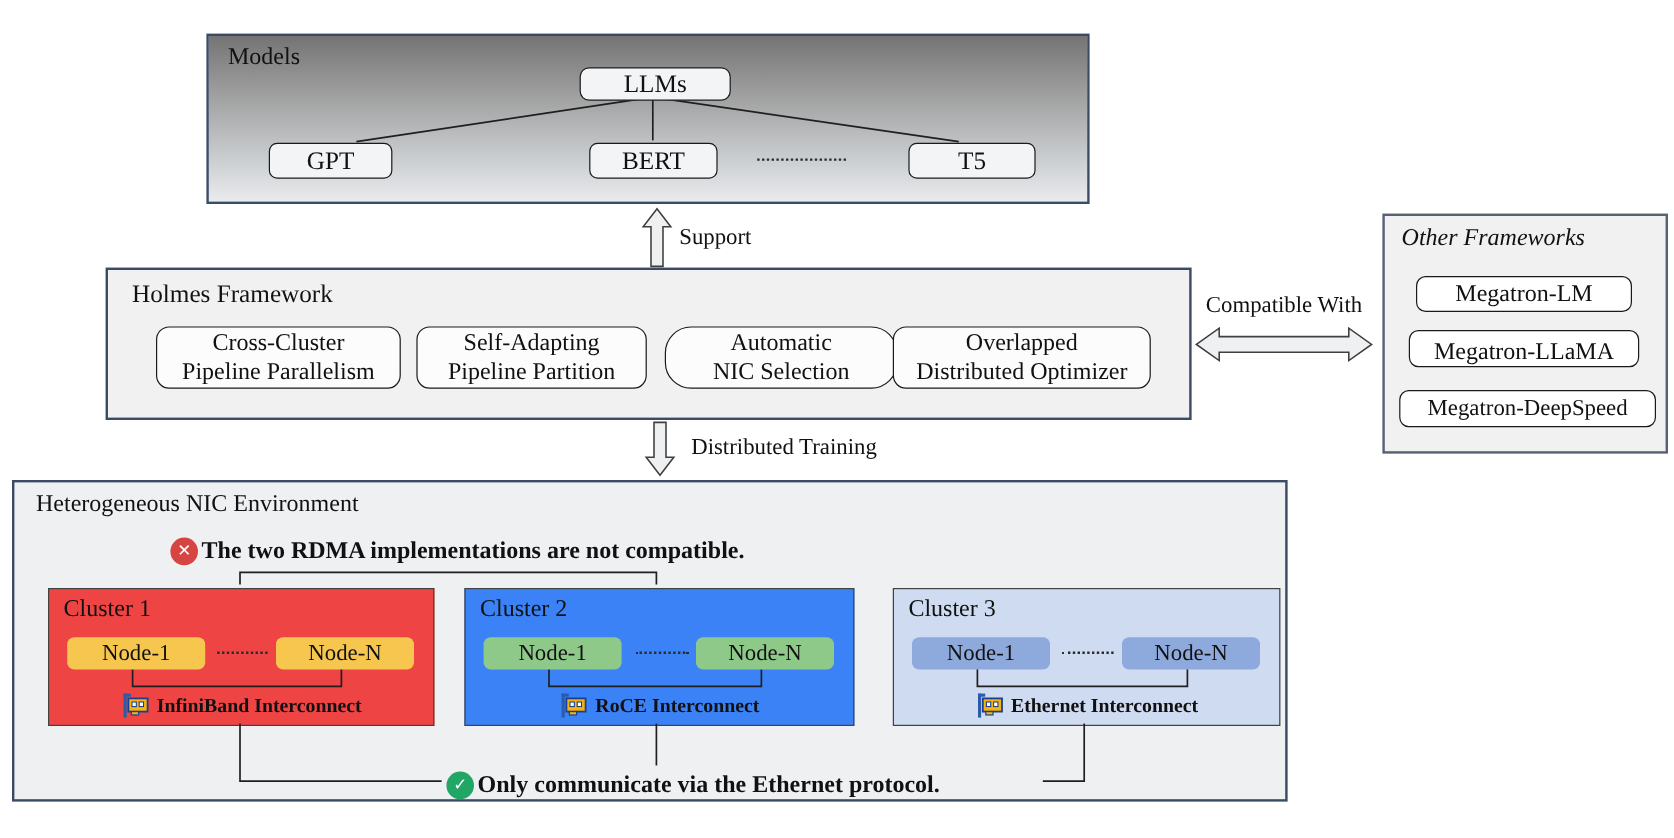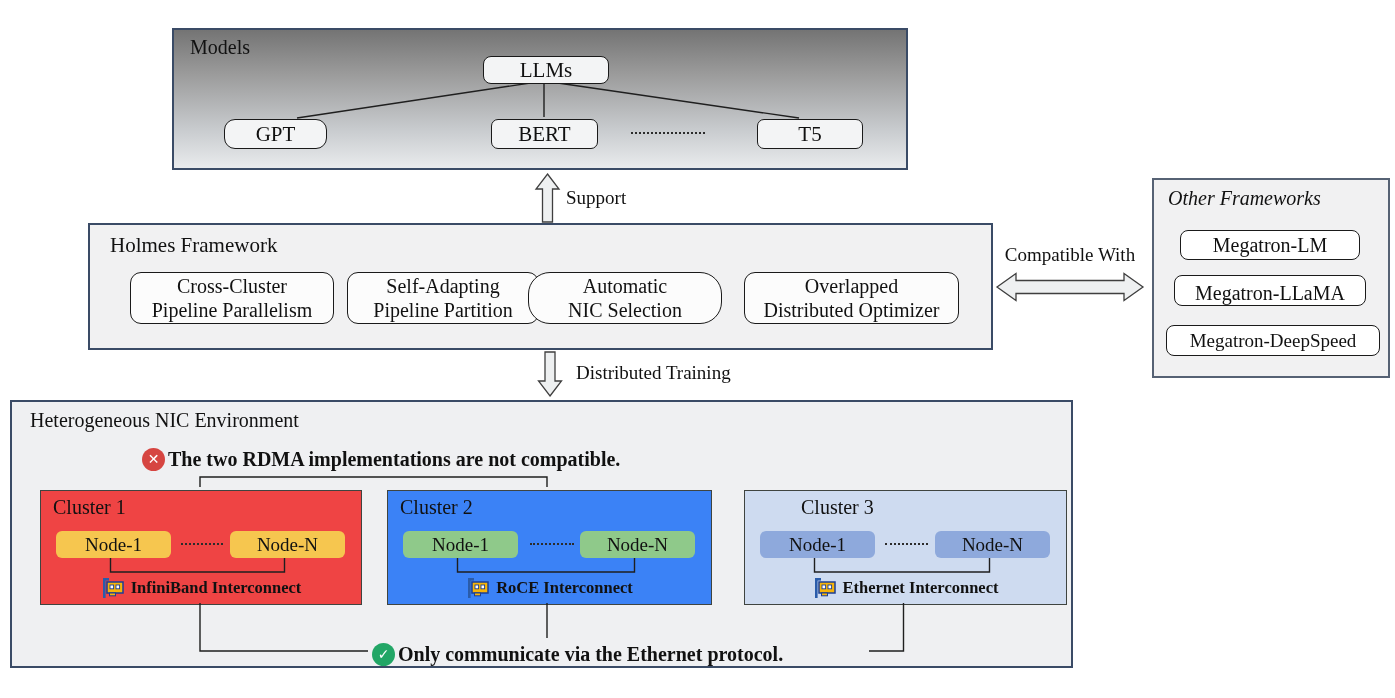--- a/index.html
+++ b/index.html
@@ -58,21 +58,21 @@
 </head>
 <body>
 
 <div class="stage">
 
   <div class="panel models">
     <div class="c panel-title" style="left:16px;top:6px;">Models</div>
     <div class="c wbox" style="left:309px;top:26px;width:126px;height:28px;border-radius:8px;">
       <span>LLMs</span>
     </div>
-    <div class="c wbox" style="left:50px;top:89px;width:103px;height:30px;border-radius:11px;">
+    <div class="c wbox" style="left:50px;top:89px;width:103px;height:30px;">
       <span>GPT</span>
     </div>
     <div class="c wbox" style="left:317px;top:89px;width:107px;height:30px;">
       <span>BERT</span>
     </div>
     <div class="c dots" style="left:457px;top:102px;width:74px;"></div>
     <div class="c wbox" style="left:583px;top:89px;width:106px;height:30px;">
       <span>T5</span>
     </div>
   </div>
@@ -80,21 +80,21 @@
   <div class="panel holmes">
     <div class="c panel-title" style="left:20px;top:8px;font-size:21px;">Holmes Framework</div>
     <div class="c feature" style="left:40px;top:47px;width:204px;height:52px;">
       <span>Cross-Cluster</span>
       <span>Pipeline Parallelism</span>
     </div>
     <div class="c feature" style="left:257px;top:47px;width:192px;height:52px;">
       <span>Self-Adapting</span>
       <span>Pipeline Partition</span>
     </div>
-    <div class="c feature" style="left:438px;top:47px;width:194px;height:52px;border-radius:22px;">
+    <div class="c feature" style="left:464px;top:47px;width:194px;height:52px;border-radius:22px;">
       <span>Automatic</span>
       <span>NIC Selection</span>
     </div>
     <div class="c feature" style="left:654px;top:47px;width:215px;height:52px;">
       <span>Overlapped</span>
       <span>Distributed Optimizer</span>
     </div>
   </div>
 
   <div class="panel otherfw">
@@ -156,21 +156,21 @@
           <rect x="6" y="5" width="16" height="11" fill="#f6b40a" stroke="#1c3f94" stroke-width="1.5"></rect>
           <rect x="9" y="8" width="3.6" height="3.8" fill="#ffffff" stroke="#1c3f94" stroke-width="0.9"></rect>
           <rect x="15" y="8" width="3.6" height="3.8" fill="#ffffff" stroke="#1c3f94" stroke-width="0.9"></rect>
           <rect x="8.5" y="16" width="6" height="2.8" fill="#f6b40a" stroke="#1c3f94" stroke-width="1"></rect>
         </svg>
         <span class="lbl">RoCE Interconnect</span>
       </div>
     </div>
 
     <div class="cluster cluster--3" style="left:732px;top:88px;width:323px;height:115px;">
-      <div class="c cluster-name" style="left:12px;top:5px;margin-left:44px;">Cluster 3</div>
+      <div class="c cluster-name" style="left:12px;top:5px;">Cluster 3</div>
       <div class="c node" style="left:15px;top:40px;width:115px;height:27px;">
         <span>Node-1</span>
       </div>
       <div class="c dots" style="left:140px;top:52px;width:43px;"></div>
       <div class="c node" style="left:190px;top:40px;width:115px;height:27px;">
         <span>Node-N</span>
       </div>
       <div class="c interconnect">
         <svg width="24" height="22" viewBox="0 0 24 22">
           <rect x="2" y="1" width="6" height="2.6" fill="#2a5caa"></rect>

